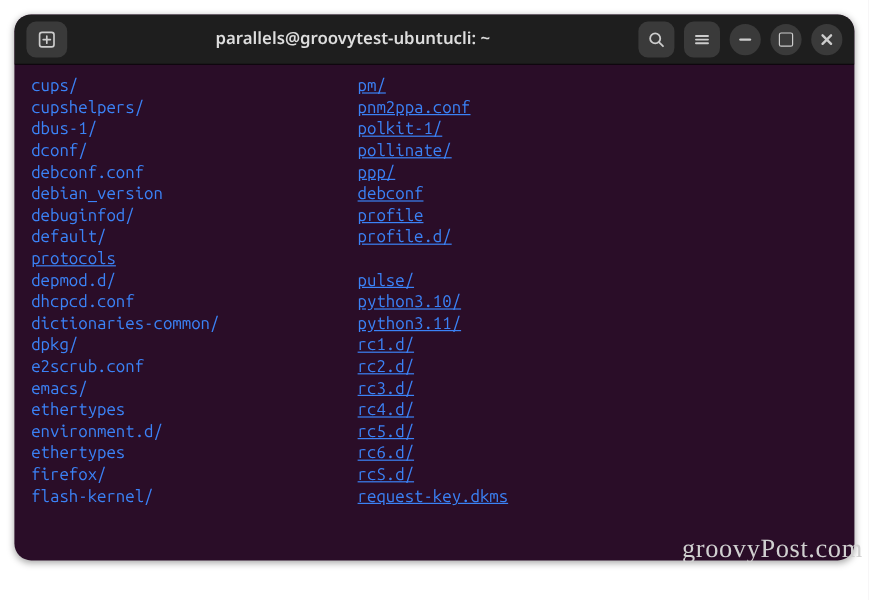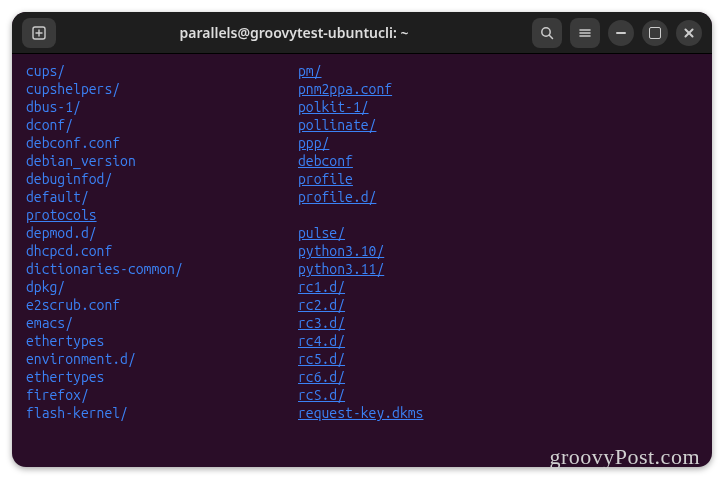--- a/index.html
+++ b/index.html
@@ -31,21 +31,21 @@
   .circ .x1 { transform: rotate(45deg); } .circ .x2 { transform: rotate(-45deg); }
   .terminal {
     height: calc(100% - 42px); padding: 8px 14px 10px 14px; color: #3b82f6;
     font-size: 14px; line-height: 18px; letter-spacing: 0;
   }
   .row { display: flex; }
   .col { white-space: pre; min-width: 272px; }
   .col2 { white-space: pre; text-decoration: underline; }
   .prompt { white-space: pre-wrap; }
   .watermark {
-    position: absolute; right: 24px; bottom: 30px; color: #d0d0d0; font-family: Georgia, "Times New Roman", serif;
+    position: absolute; right: 5px; bottom: 30px; color: #d0d0d0; font-family: Georgia, "Times New Roman", serif;
     font-size: 22px; letter-spacing: .5px; pointer-events: none;
   }
   svg { display:block; }
 </style>
 </head>
 <body>
 
 <div class="card">
   <div class="titlebar">
     <div class="tb-pill">

